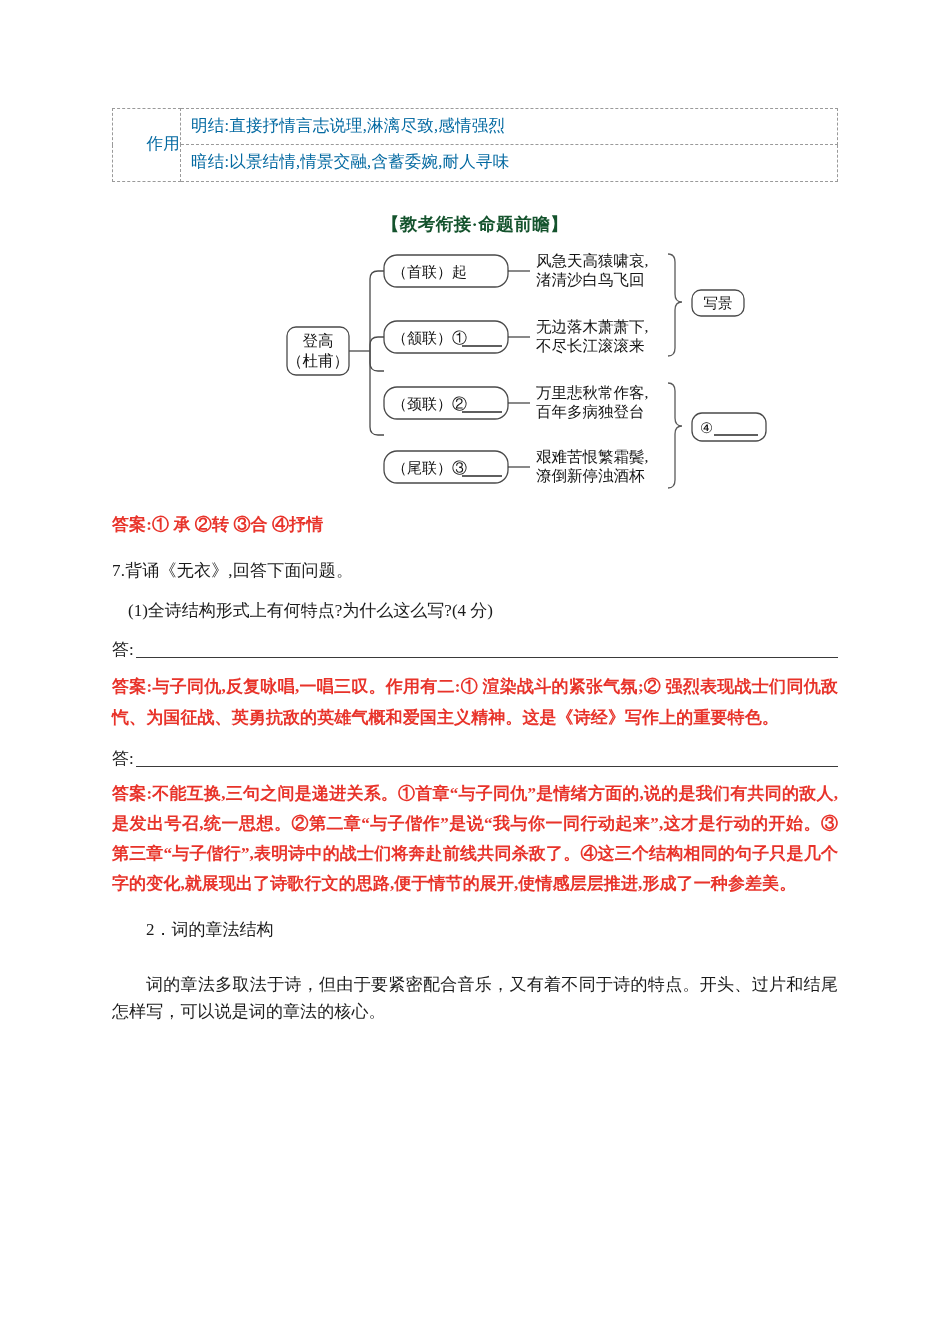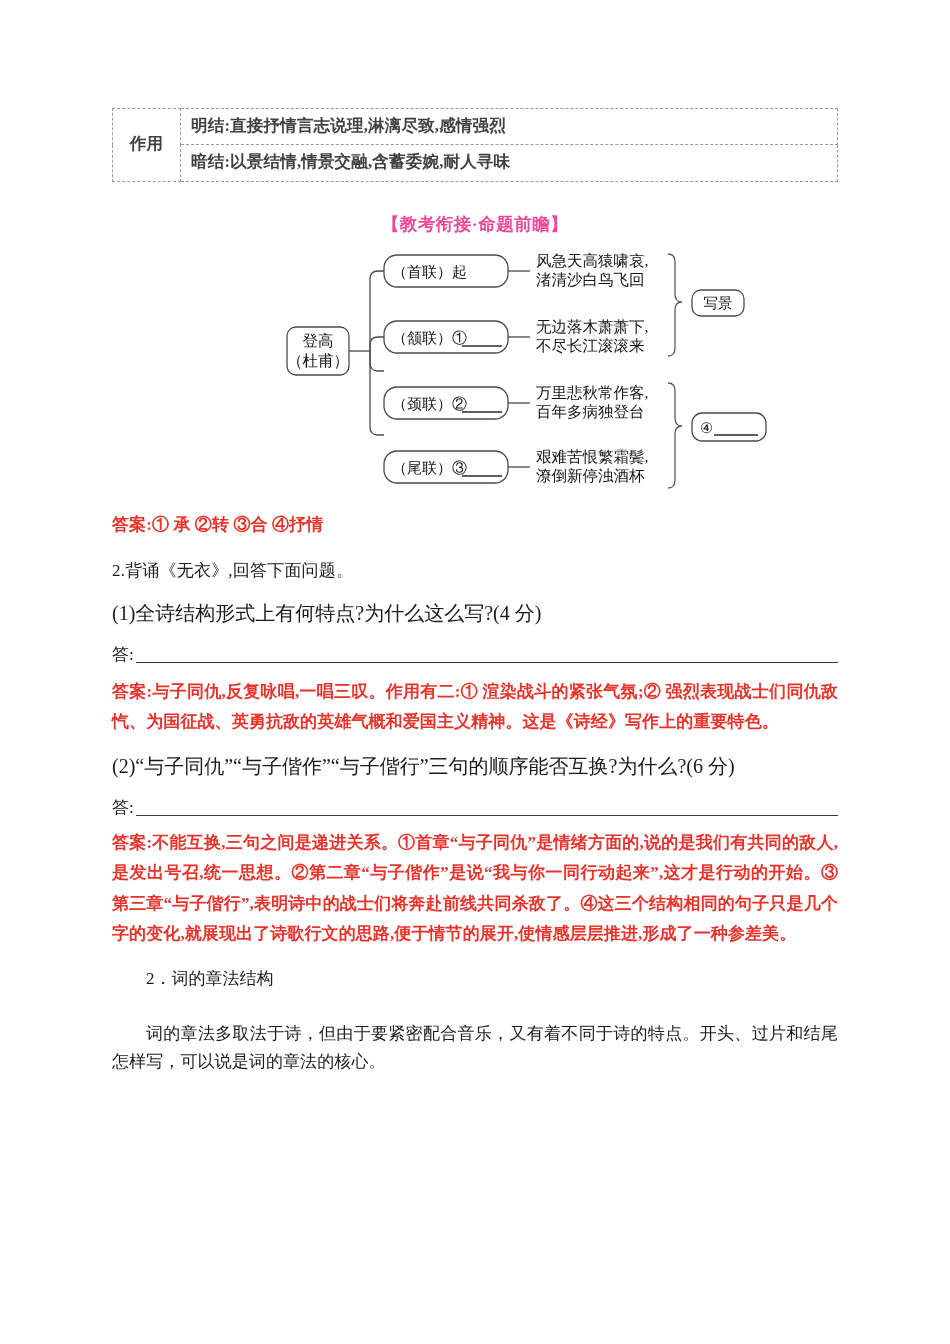--- a/index.html
+++ b/index.html
@@ -36,51 +36,51 @@
     border-collapse: collapse;
     table-layout: fixed;
   }
   .fn-table td {
     border: 1px dashed #9a9a9a;
     padding: 6px 8px 7px 10px;
     font-size: 16.5px;
     line-height: 1.35;
     letter-spacing: 0.2px;
     vertical-align: middle;
-    color: #404040;
-    font-weight: bold;
+    color: #0369a1;
   }
   .fn-table td.label-cell {
     width: 68px;
-    text-align: center;
+    text-align: right;
     padding-left: 0;
     padding-right: 0;
   }
 
   
   .section-title {
     margin-top: 30px;
     text-align: center;
-    color: #ec4899;
+    color: #14532d;
     font-weight: bold;
     font-size: 17.5px;
     letter-spacing: 0.5px;
   }
 
   
   .q-line {
     margin-top: 18px;
     font-size: 17px;
     line-height: 1.55;
     letter-spacing: 0.2px;
   }
   .sub-q {
     margin-top: 14px;
-    font-size: 20px;
+    font-size: 17px;
     line-height: 1.55;
+    margin-left: 16px;
   }
   .ans-red {
     color: #e8332a;
     font-size: 17px;
     line-height: 1.78;
     letter-spacing: 0.1px;
     margin-top: 10px;
     text-align: justify;
     font-weight: bold;
   }
@@ -211,32 +211,31 @@
         <text class="dg-text" x="606" y="56" font-size="14.5" text-anchor="middle">写景</text>
 
         <rect class="nodebox" x="580" y="161" width="74" height="28" rx="10" ry="10"></rect>
         <text class="dg-text" x="588" y="181" font-size="14.5">④</text>
         <line class="blankline" x1="602" y1="183" x2="646" y2="183"></line>
       </svg>
     </div>
 
     <div class="ans-red">答案:①  承    ②转    ③合    ④抒情</div>
 
-    <div class="q-line">2.背诵《无衣》,回答下面问题。</div>
+    <div class="q-line">7.背诵《无衣》,回答下面问题。</div>
 
     <div class="sub-q">(1)全诗结构形式上有何特点?为什么这么写?(4 分)</div>
 
     <div class="answer-blank">
       <span class="da">答:</span>
       <span class="rule"></span>
     </div>
 
     <div class="ans-red">答案:与子同仇,反复咏唱,一唱三叹。作用有二:① 渲染战斗的紧张气氛;② 强烈表现战士们同仇敌忾、为国征战、英勇抗敌的英雄气概和爱国主义精神。这是《诗经》写作上的重要特色。</div>
 
-    <div class="sub-q">(2)“与子同仇”“与子偕作”“与子偕行”三句的顺序能否互换?为什么?(6 分)</div>
 
     <div class="answer-blank">
       <span class="da">答:</span>
       <span class="rule"></span>
     </div>
 
     <div class="ans-red tight">答案:不能互换,三句之间是递进关系。①首章“与子同仇”是情绪方面的,说的是我们有共同的敌人,是发出号召,统一思想。②第二章“与子偕作”是说“我与你一同行动起来”,这才是行动的开始。③第三章“与子偕行”,表明诗中的战士们将奔赴前线共同杀敌了。④这三个结构相同的句子只是几个字的变化,就展现出了诗歌行文的思路,便于情节的展开,使情感层层推进,形成了一种参差美。</div>
 
     <div class="indent-head">2．词的章法结构</div>
 

